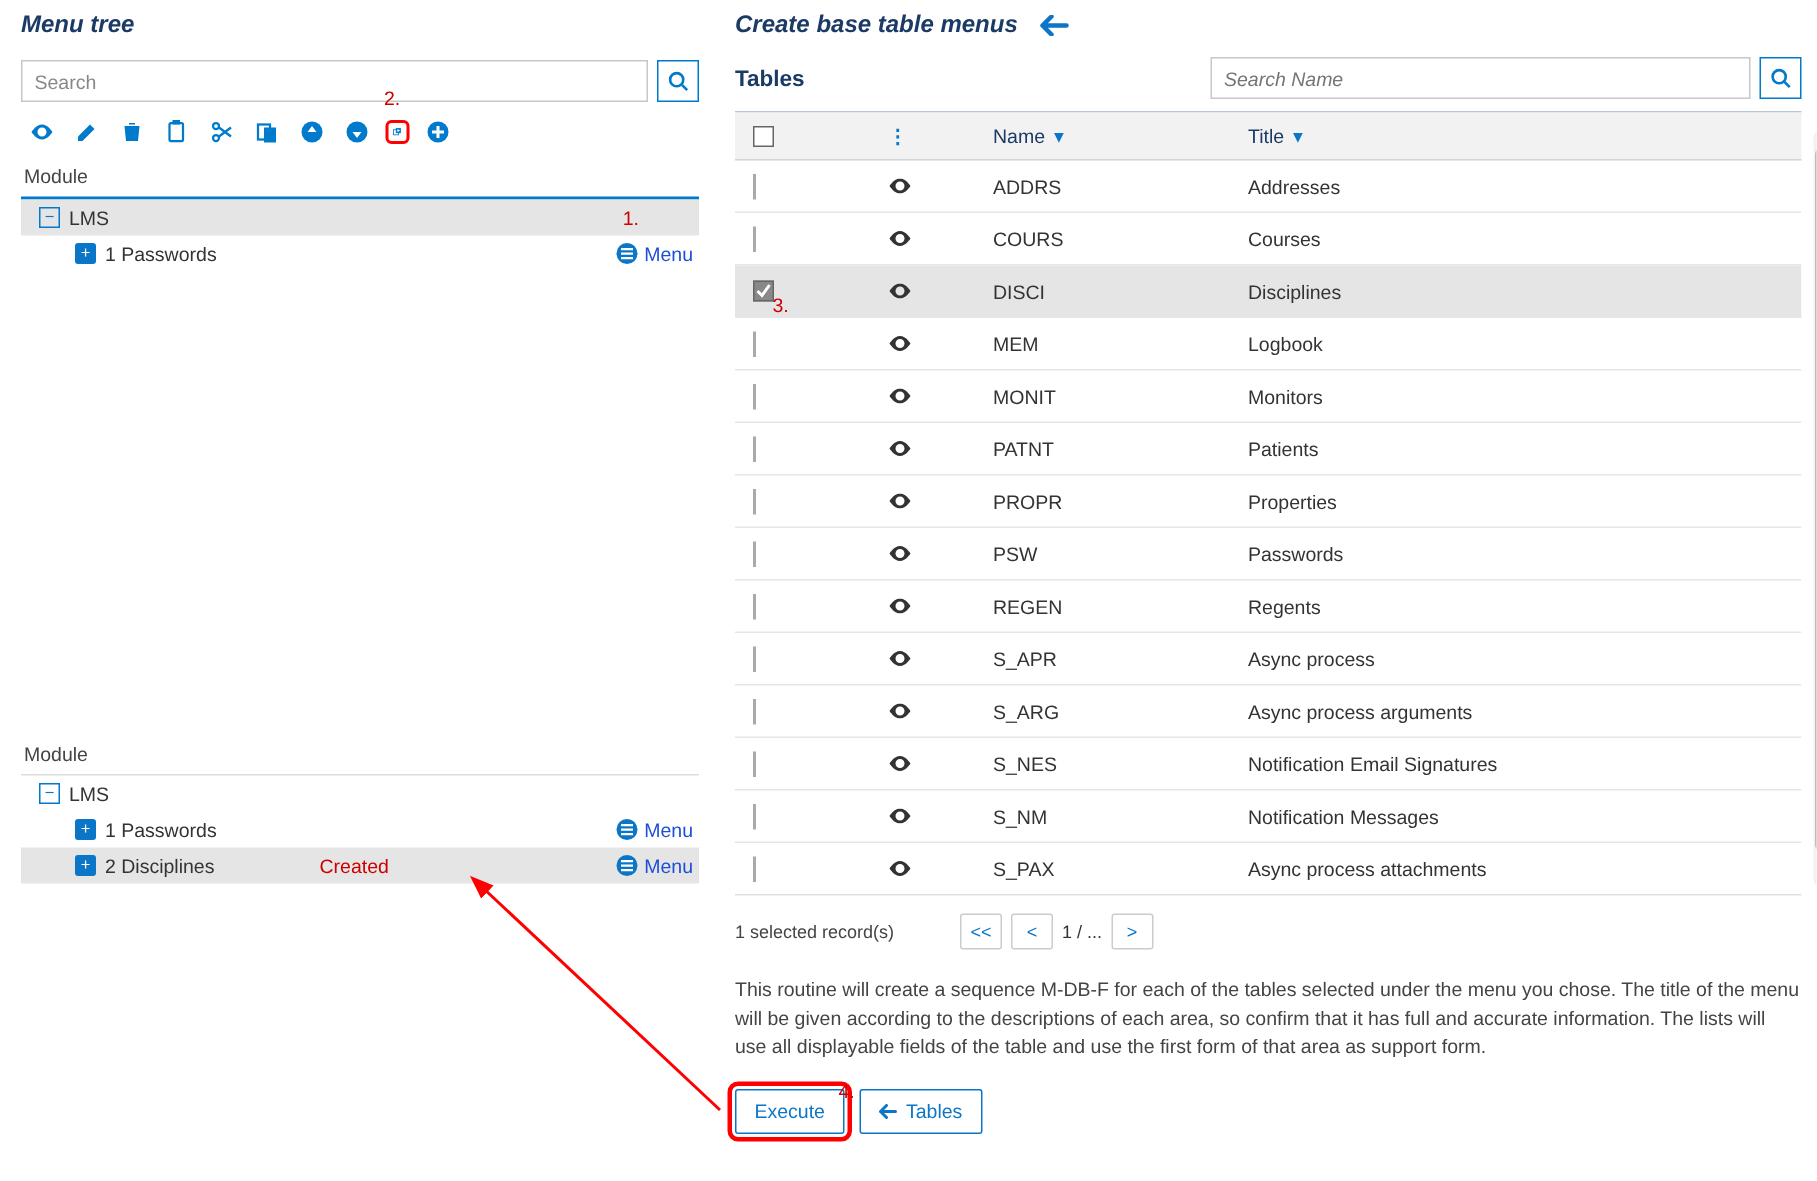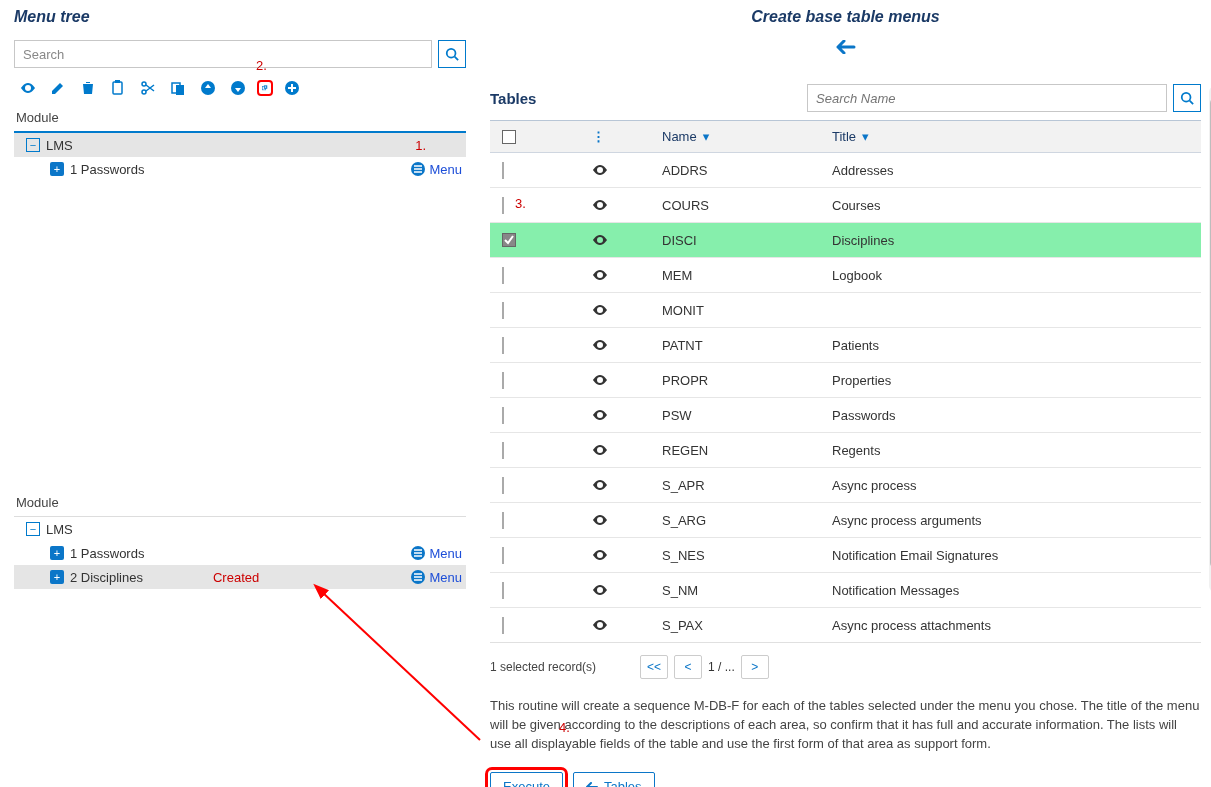--- a/index.html
+++ b/index.html
@@ -47,21 +47,21 @@
   .tree-row .plus { width: 14px; height: 14px; background: #0b76c8; color: #fff; font-size: 11px; line-height: 14px; text-align: center; margin-right: 6px; border-radius: 2px; }
   .tree-row.child { padding-left: 36px; }
   .tree-row .badge { margin-left: auto; display: flex; align-items: center; gap: 4px; color: #1d4ed8; }
   .tree-row .badge .disk { width: 14px; height: 14px; border-radius: 50%; background: #0b76c8; display: inline-flex; align-items: center; justify-content: center; }
   .tree-row .badge .disk svg { width: 10px; height: 10px; fill: #fff; }
   .tree-row .created { color: #cc0000; margin-left: 70px; }
 
   .annot { position: absolute; color: #cc0000; font-size: 13px; pointer-events: none; }
 
   
-  .right-title-row { display: flex; align-items: center; gap: 14px; margin-bottom: 30px; flex-direction: column; }
+  .right-title-row { display: flex; align-items: center; gap: 14px; margin-bottom: 12px; }
   .back-arrow { color: #0b76c8; cursor: pointer; }
 
   .tables-head { display: flex; align-items: center; margin-bottom: 8px; }
   .tables-head .lbl { color: #1b3a66; font-weight: 700; font-size: 15px; }
   .tables-head .search-wrap { margin-left: auto; display: flex; align-items: flex-start; gap: 6px; }
   .tables-head .search-wrap input {
     width: 360px; height: 28px; border: 1px solid #c7c7c7; padding: 0 8px; font-size: 13px; font-style: italic; color: #666;
   }
 
   .tbl-container { border-top: 1px solid #b8c6d6; position: relative; }
@@ -73,21 +73,21 @@
   .tbl-header .hcell { display: flex; align-items: center; gap: 6px; }
   .tbl-header .sort-caret { color: #0b76c8; }
   .kebab { color: #0b76c8; font-weight: 700; }
 
   .tbl-body { height: 490px; overflow: hidden; border-bottom: 1px solid #e0e0e0; }
   .tbl-row {
     display: grid; grid-template-columns: 90px 70px 170px 1fr; align-items: center;
     height: 35px; border-bottom: 1px solid #e6e6e6; padding-left: 12px;
     font-size: 13px; color: #333;
   }
-  .tbl-row.selected { background: #86efac; }
+  .tbl-row.selected { background: #e5e5e5; }
   .cb { width: 14px; height: 14px; border: 1px solid #aaa; background: #fff; cursor: pointer; }
   .cb.header { border: 1px solid #666; }
   .cb.filled { background: #888; border-color: #666; display: flex; align-items: center; justify-content: center; }
   .cb.filled svg { width: 10px; height: 10px; stroke: #fff; stroke-width: 2; fill: none; }
   .eye { color: #333; }
   .eye svg { width: 16px; height: 10px; }
 
   .scrollbar {
     position: absolute; right: -10px; top: 86px; width: 12px; height: 506px;
     background: #f1f1f1; border-radius: 6px;
@@ -341,20 +341,21 @@
             <div>Logbook</div>
           </div>
           <div class="tbl-row">
             <div><span class="cb"></span></div>
             <div class="eye">
               <svg viewBox="0 0 16 10">
                 <path d="M8 0C4 0 1 5 1 5s3 5 7 5 7-5 7-5-3-5-7-5zm0 8a3 3 0 110-6 3 3 0 010 6z" fill="#333"></path>
               </svg>
             </div>
             <div>MONIT</div>
+            <div>Monitors</div>
           </div>
           <div class="tbl-row">
             <div><span class="cb"></span></div>
             <div class="eye">
               <svg viewBox="0 0 16 10">
                 <path d="M8 0C4 0 1 5 1 5s3 5 7 5 7-5 7-5-3-5-7-5zm0 8a3 3 0 110-6 3 3 0 010 6z" fill="#333"></path>
               </svg>
             </div>
             <div>PATNT</div>
             <div>Patients</div>

